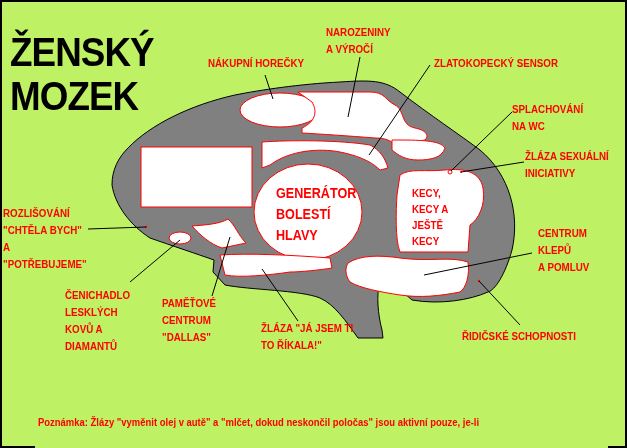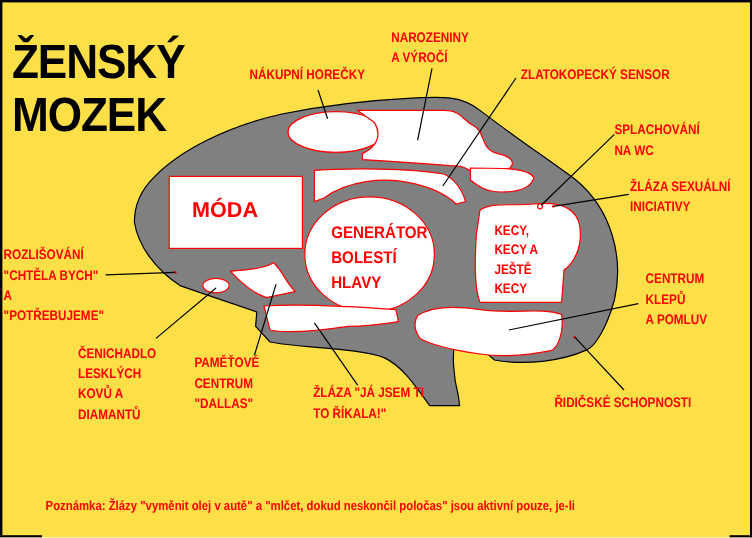--- a/index.html
+++ b/index.html
@@ -1,19 +1,19 @@
 <!DOCTYPE html>
 <html><head>
 <meta charset="utf-8">
 <style>
   html, body { margin: 0; padding: 0; background: #ffffff; }
   body { width: 627px; height: 448px; overflow: hidden; position: relative; }
   .frame {
     position: absolute; left: 0; top: 0; width: 627px; height: 448px;
-    box-sizing: border-box; background: #fde047;
+    box-sizing: border-box; background: #bef264;
   }
   .border-left { position: absolute; left: 0; top: 0; width: 2px; height: 446px; background: #000; }
   .border-top { position: absolute; left: 0; top: 0; width: 627px; height: 2px; background: #000; }
   .border-right { position: absolute; right: 0; top: 0; width: 2px; height: 448px; background: #000; }
   .border-bottom-l { position: absolute; left: 0; top: 446px; width: 35px; height: 2px; background: #000; }
   .border-bottom-r { position: absolute; left: 608px; top: 446px; width: 19px; height: 2px; background: #000; }
   svg { position: absolute; left: 0; top: 0; }
   .title {
     position: absolute; left: 10px; font-family: "Liberation Sans", sans-serif;
     font-weight: bold; font-size: 40px; color: #000; letter-spacing: -1px;
@@ -107,21 +107,20 @@
       <line x1="130" y1="282" x2="180" y2="240"></line>
       <line x1="212" y1="296" x2="230" y2="237"></line>
       <line x1="298" y1="321" x2="262" y2="269"></line>
       <line x1="520" y1="325" x2="479" y2="281"></line>
     </g>
   </svg>
 
   <div class="title" style="top:32px;">ŽENSKÝ</div>
   <div class="title" style="top:76px;">MOZEK</div>
 
-  <div class="inner" style="left:160px; top:165px; font-size:18px;">MÓDA</div>
   <div class="inner" style="left:276px; top:183px; font-size:14px; line-height:21px; transform:scaleX(0.9); transform-origin:left top;">GENERÁTOR
 BOLESTÍ
 HLAVY</div>
   <div class="inner" style="left:412px; top:185px; font-size:11.5px; line-height:16px; transform:scaleX(0.85); transform-origin:left top;">KECY,
 KECY A
 JEŠTĚ
 KECY</div>
 
   <div class="lbl" style="left:208px; top:55px;">NÁKUPNÍ HOREČKY</div>
   <div class="lbl" style="left:326px; top:24px;">NAROZENINY

